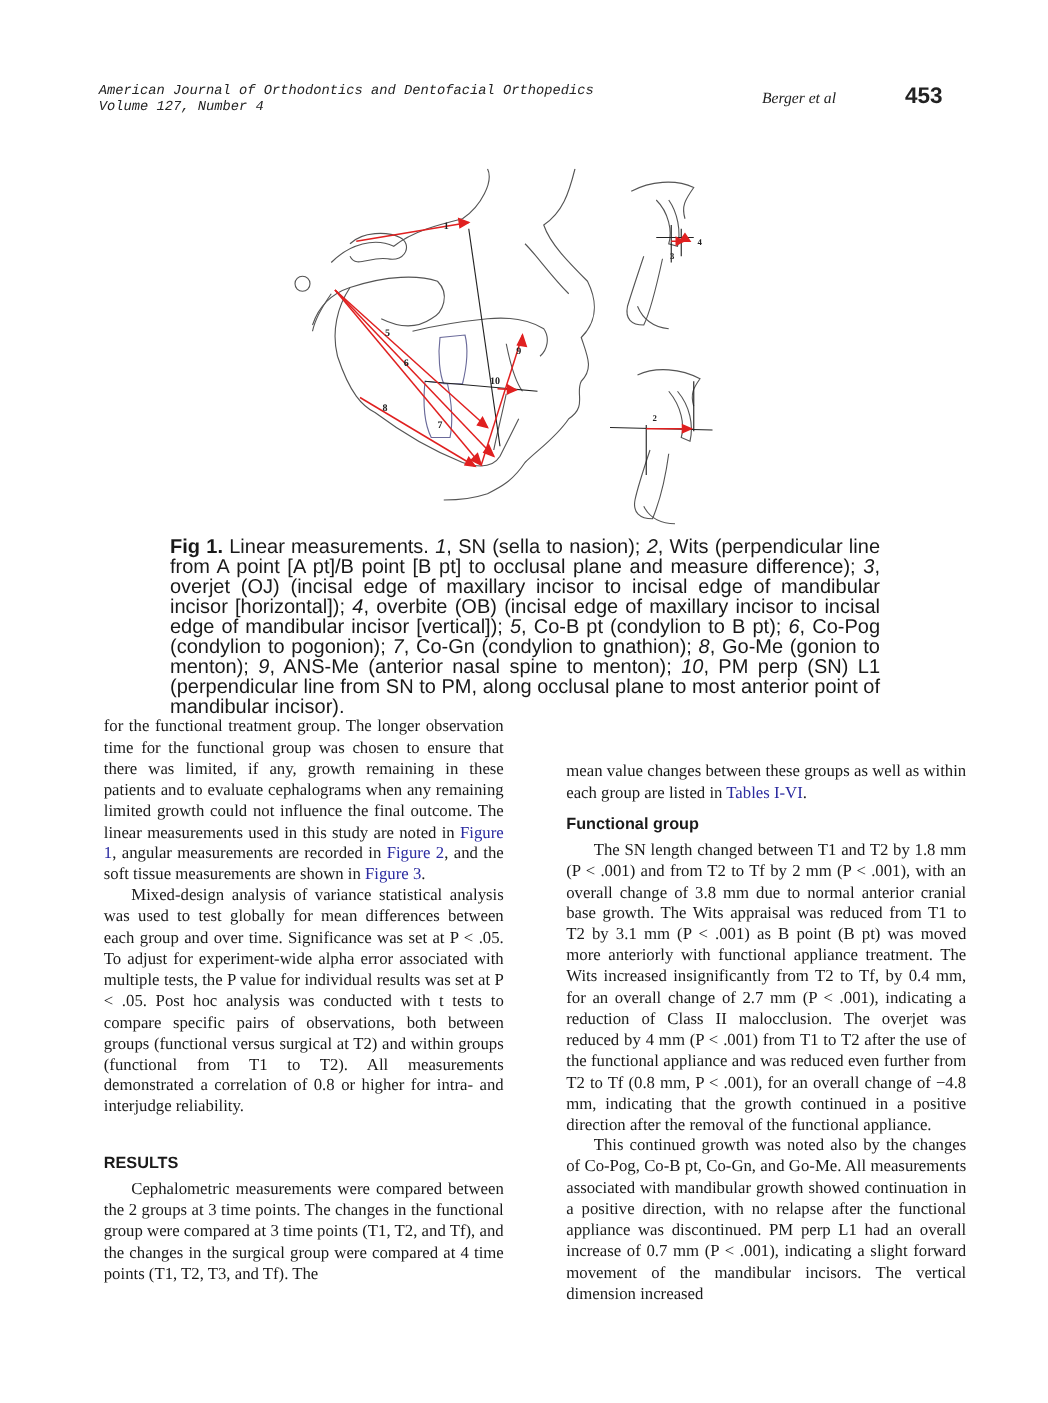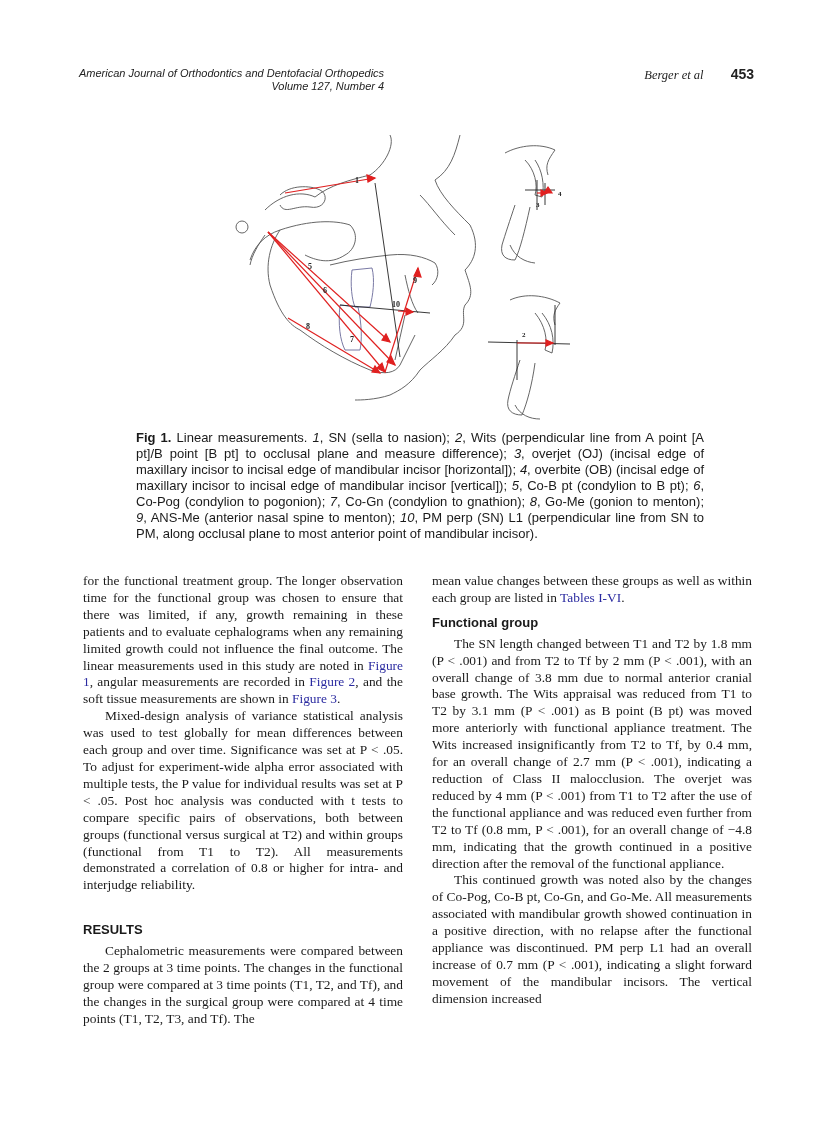--- a/index.html
+++ b/index.html
@@ -1,27 +1,27 @@
 <!DOCTYPE html>
 <html><head>
 <meta charset="utf-8">
 <style>
   html, body { margin: 0; padding: 0; background: #ffffff; }
   body { width: 838px; height: 1122px; position: relative; overflow: hidden; color: #1a1a1a; }
-  .running-head { position: absolute; left: 79px; top: 67px; font-family: Liberation Sans, sans-serif; font-style: italic; font-size: 11px; line-height: 13px; color: #222; text-align: right; }
+  .running-head { position: absolute; left: 79px; top: 67px; font-family: Liberation Mono, monospace; font-style: italic; font-size: 11px; line-height: 13px; color: #222; }
   .running-head-right { position: absolute; right: 84px; top: 66px; font-family: "Liberation Serif", serif; font-size: 12.5px; color: #222; }
   .running-head-right .author { font-style: italic; margin-right: 24px; }
-  .running-head-right .page-num { font-family: "Liberation Sans", sans-serif; font-weight: bold; font-size: 14px; }
+  .running-head-right .page-num { font-family: "Liberation Sans", sans-serif; font-weight: bold; font-size: 18px; margin-left: 28px; }
   .figure { position: absolute; left: 170px; top: 135px; width: 440px; height: 285px; }
-  .caption { position: absolute; left: 136px; top: 430px; width: 568px; font-family: "Liberation Sans", sans-serif; font-size: 13px; line-height: 16px; color: #1a1a1a; text-align: justify; }
+  .caption { position: absolute; left: 136px; top: 430px; width: 568px; font-family: "Liberation Sans", sans-serif; font-size: 16px; line-height: 16px; color: #1a1a1a; text-align: justify; }
   .caption .fig-label { font-weight: bold; }
   .caption i { font-style: italic; }
   .col { position: absolute; top: 573px; width: 320px; font-family: "Liberation Serif", serif; font-size: 13.4px; line-height: 16.9px; color: #1a1a1a; text-align: justify; }
   .col-left { left: 83px; }
-  .col-right { left: 432px; }
+  .col-right { left: 453px; margin-top: 36px; }
   .col p { margin: 0; font-family: Liberation Serif, serif; }
   .col p.indent { text-indent: 22px; }
   .link { color: #2a2aa0; }
   .sec-head { font-family: "Liberation Sans", sans-serif; font-weight: bold; font-size: 13px; margin: 10px 0 4px 0; }
   .sub-head { font-family: "Liberation Sans", sans-serif; font-weight: bold; font-size: 13px; margin: 8px 0 4px 0; }
   .sec-head-wrap { margin-top: 28px; }
 </style>
 </head>
 <body>
 

